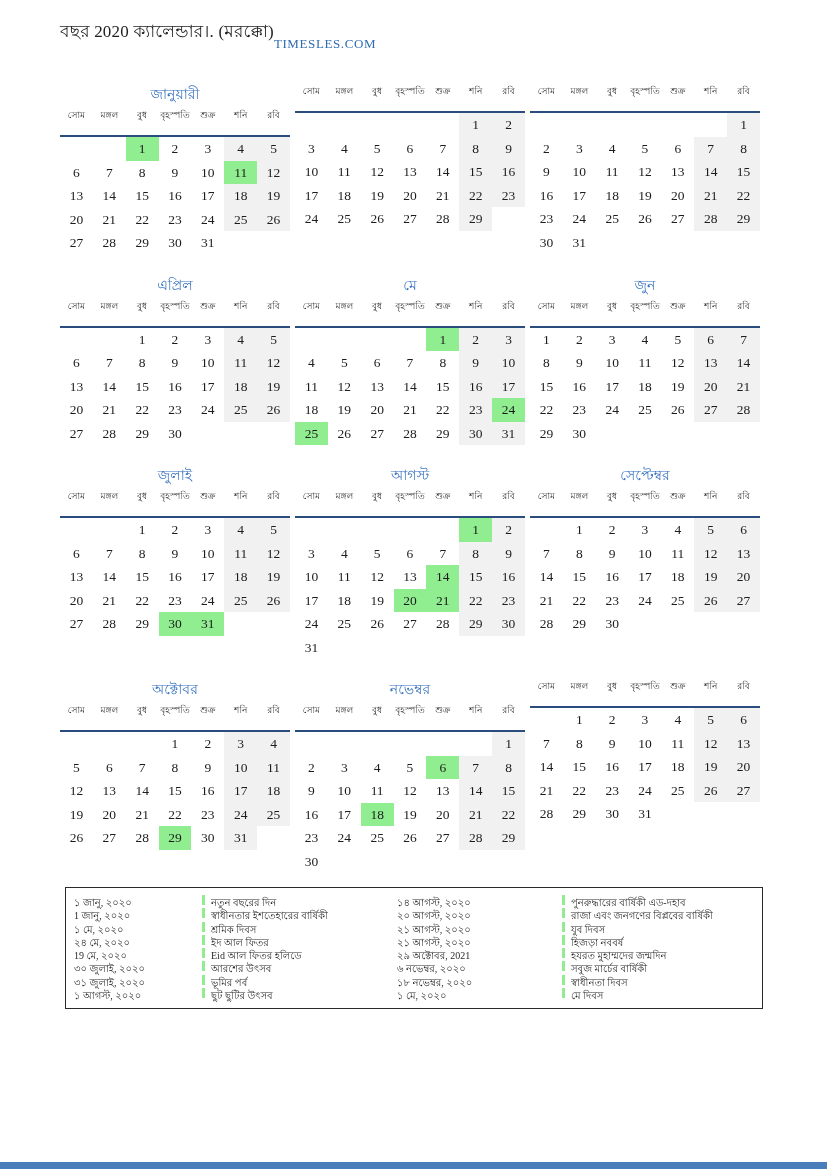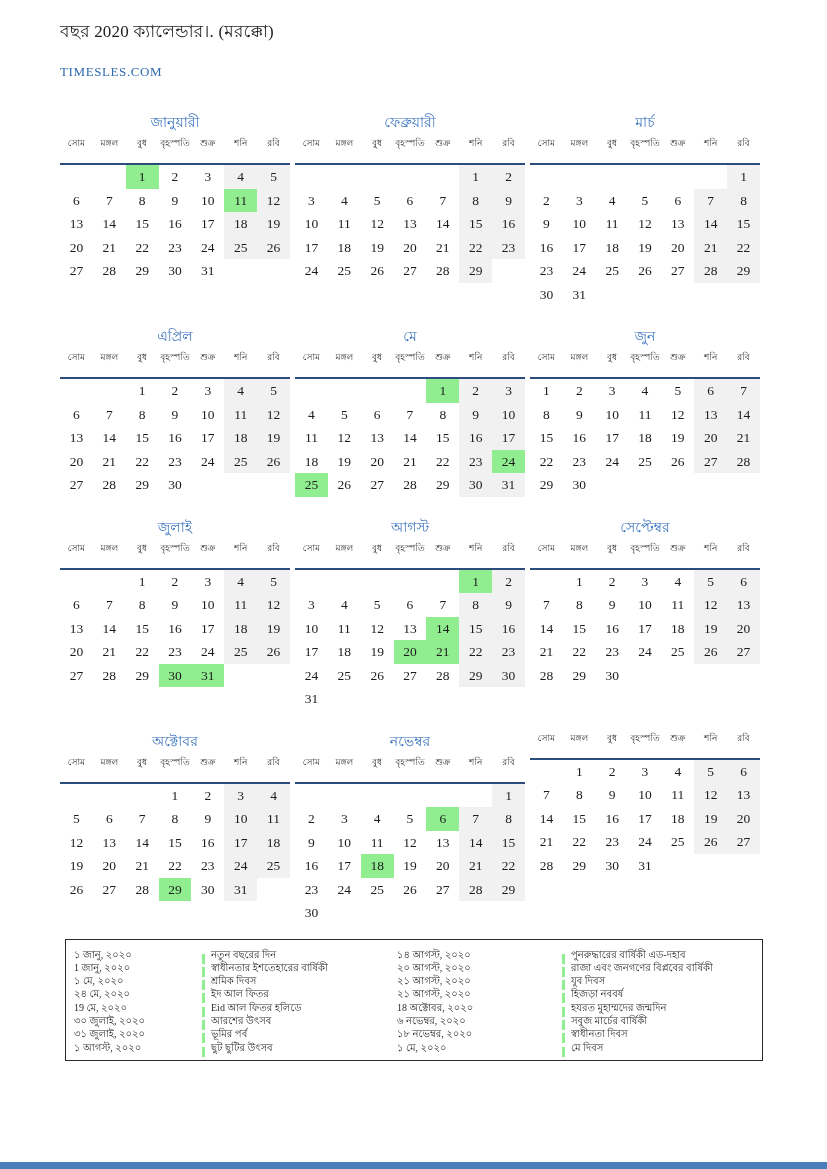--- a/index.html
+++ b/index.html
@@ -2,21 +2,21 @@
 <html><head>
 <meta charset="utf-8">
 <style>
   html,body{margin:0;padding:0;}
   body{
     width:827px;height:1169px;background:#ffffff;position:relative;
     font-family:"Liberation Serif","DejaVu Serif",serif;overflow:hidden;
   }
   .page{padding:18px 60px 0 60px;}
 
-  .topbar{display:flex;justify-content:flex-start;align-items:flex-start;flex-direction:column;}
+  .topbar{display:flex;justify-content:flex-start;align-items:flex-start;}
   .page-title{font-size:17px;color:#1f1f1f;letter-spacing:.2px;}
   .site-link{font-size:13px;color:#2f6cb3;letter-spacing:.6px;text-decoration:none;margin-top:18px;}
 
   .months-grid{
     margin-top:32px;display:grid;grid-template-columns:repeat(3,230px);
     column-gap:5px;row-gap:20px;
   }
   .month{width:230px;}
   .month-title{text-align:center;color:#3b74bf;font-size:14px;height:24px;line-height:22px;}
   .weekdays{display:grid;grid-template-columns:repeat(7,1fr);border-bottom:2px solid #2b4d7e;padding-bottom:12px;}
@@ -25,21 +25,21 @@
   .day{text-align:center;font-size:13.5px;color:#1c1c1c;line-height:23.5px;}
   .day.weekend{background:#f1f1f1;}
   .day.holiday{background:#90ee90;}
 
   .legend{
     margin:14px 0 0 5px;width:698px;border:1px solid #2a2a2a;background:#fff;
     padding:7px 6px 7px 8px;box-sizing:border-box;
   }
   .legend-row{display:grid;grid-template-columns:128px 195px 165px 1fr;align-items:center;height:13.3px;}
   .l-date{font-size:10px;color:#2a2a2a;white-space:nowrap;}
-  .l-name{display:flex;align-items:flex-end;font-size:10px;color:#2a2a2a;white-space:nowrap;overflow:hidden;}
+  .l-name{display:flex;align-items:flex-start;font-size:10px;color:#2a2a2a;white-space:nowrap;overflow:hidden;}
   .l-bar{display:inline-block;width:3px;height:10px;background:#90ee90;margin-right:6px;flex:none;}
 
   .bottom-bar{position:absolute;left:0;bottom:0;width:827px;height:7px;background:#4a7ebb;}
 </style>
 </head>
 <body>
 
 <div class="page">
 
   <div class="topbar">
@@ -89,21 +89,20 @@
           <div class="day weekend">25</div>
           <div class="day weekend">26</div>
           <div class="day">27</div>
           <div class="day">28</div>
           <div class="day">29</div>
           <div class="day">30</div>
           <div class="day">31</div>
         </div>
       </div>
       <div class="month">
-        <div class="month-title">ফেব্রুয়ারী</div>
         <div class="weekdays">
           <div class="wd">সোম</div>
           <div class="wd">মঙ্গল</div>
           <div class="wd">বুধ</div>
           <div class="wd">বৃহস্পতি</div>
           <div class="wd">শুক্র</div>
           <div class="wd">শনি</div>
           <div class="wd">রবি</div>
         </div>
         <div class="weeks">
@@ -137,21 +136,20 @@
           <div class="day weekend">23</div>
           <div class="day">24</div>
           <div class="day">25</div>
           <div class="day">26</div>
           <div class="day">27</div>
           <div class="day">28</div>
           <div class="day weekend">29</div>
         </div>
       </div>
       <div class="month">
-        <div class="month-title">মার্চ</div>
         <div class="weekdays">
           <div class="wd">সোম</div>
           <div class="wd">মঙ্গল</div>
           <div class="wd">বুধ</div>
           <div class="wd">বৃহস্পতি</div>
           <div class="wd">শুক্র</div>
           <div class="wd">শনি</div>
           <div class="wd">রবি</div>
         </div>
         <div class="weeks">
@@ -668,21 +666,21 @@
           <span class="l-bar"></span>
           <span>হিজড়া নববর্ষ</span>
         </div>
       </div>
       <div class="legend-row">
         <div class="l-date">19 মে, ২০২০</div>
         <div class="l-name">
           <span class="l-bar"></span>
           <span>Eid আল ফিতর হলিডে</span>
         </div>
-        <div class="l-date">18 অক্টোবর, ২০২০</div>
+        <div class="l-date">২৯ অক্টোবর, 2021</div>
         <div class="l-name">
           <span class="l-bar"></span>
           <span>হযরত মুহাম্মদের জন্মদিন</span>
         </div>
       </div>
       <div class="legend-row">
         <div class="l-date">৩০ জুলাই, ২০২০</div>
         <div class="l-name">
           <span class="l-bar"></span>
           <span>আরশের উৎসব</span>

